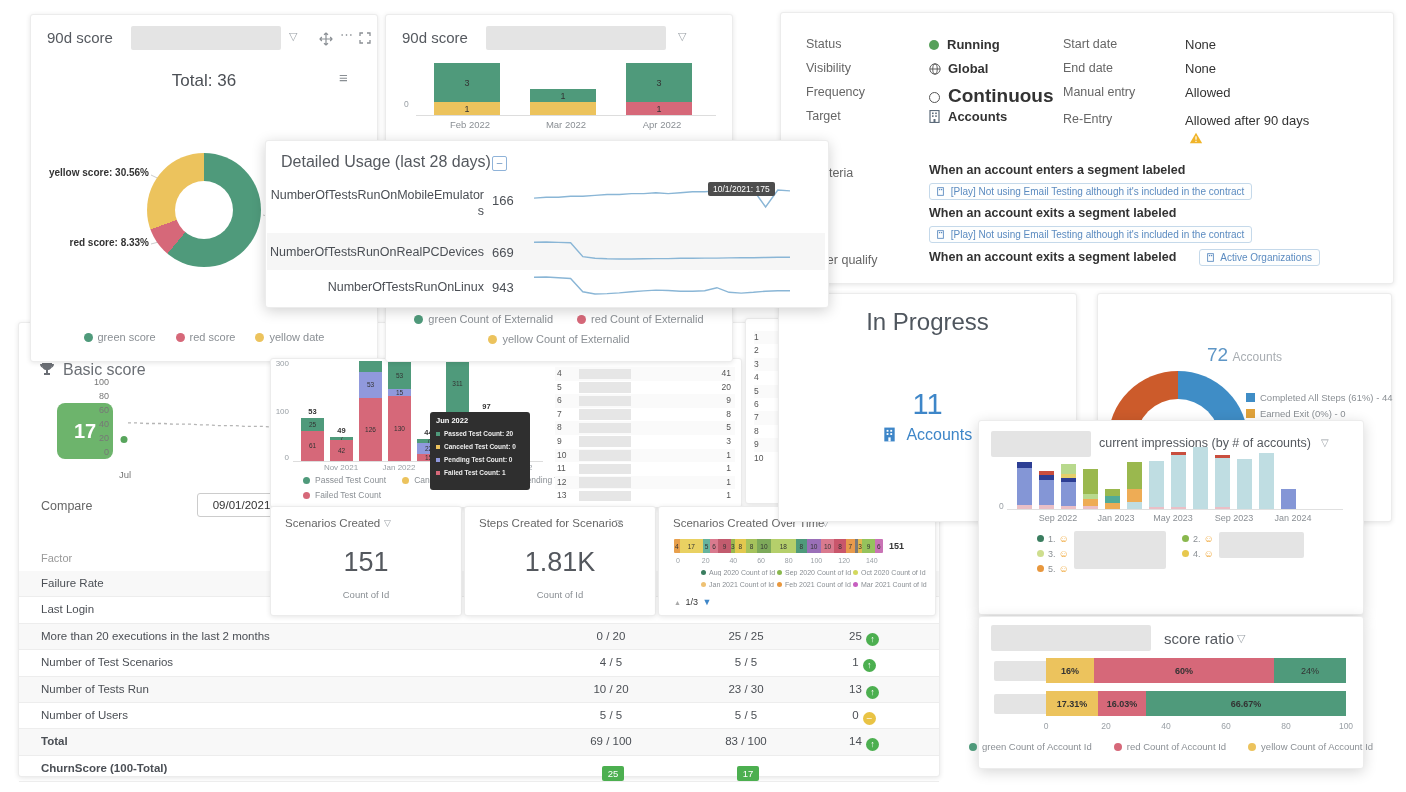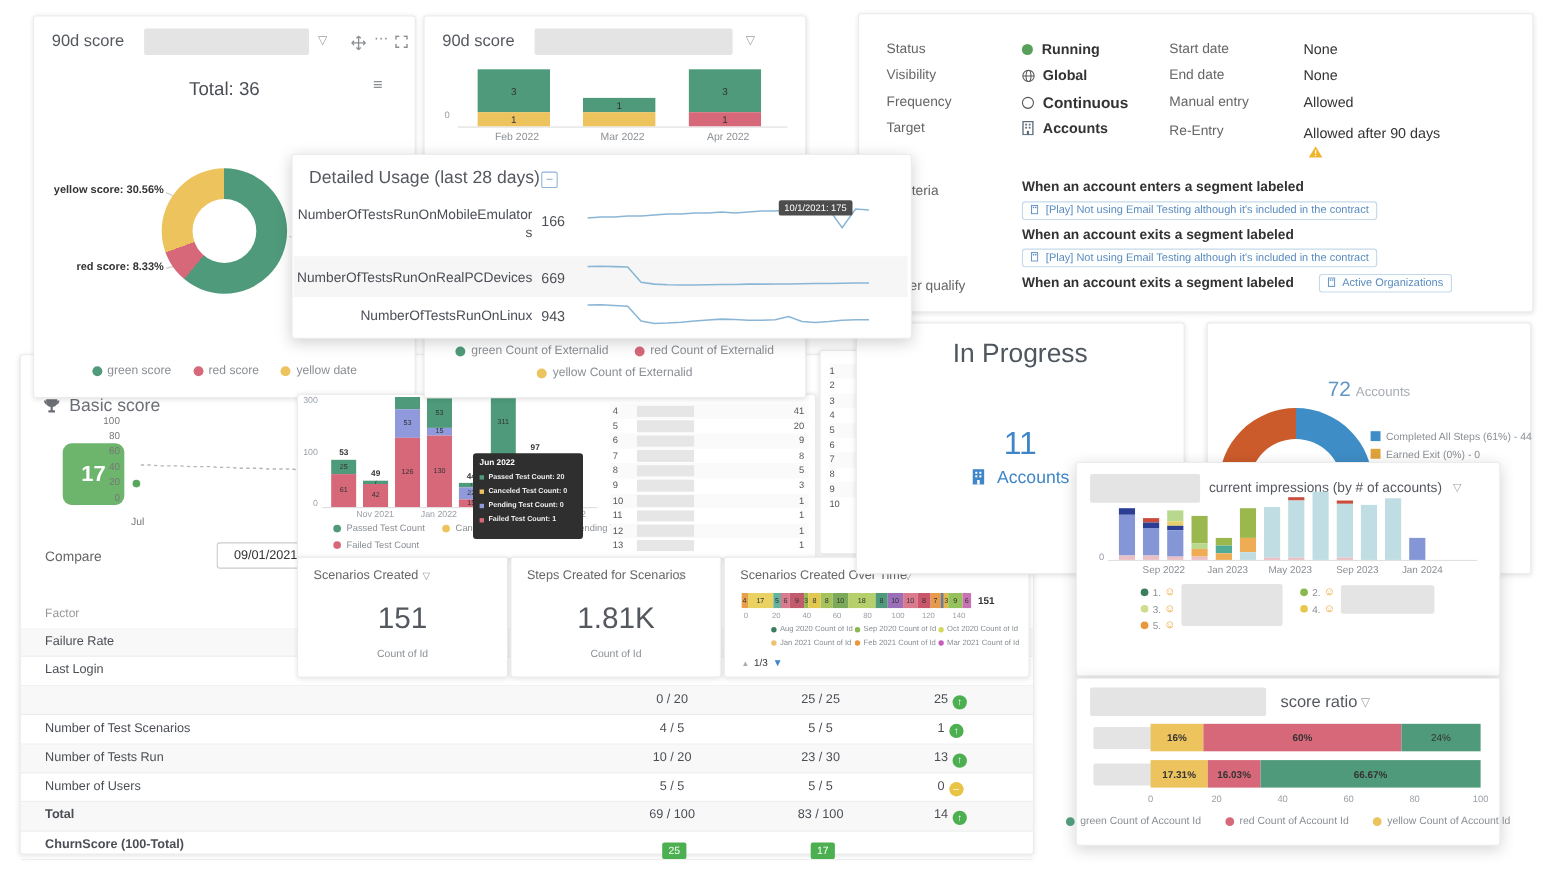--- a/index.html
+++ b/index.html
@@ -67,20 +67,21 @@
       <span class="abs" style="left:22px;top:7px;font-size:11px;color:#999">Factor</span>
     </div>
     <div class="abs" id="bigRows" style="left:0;top:248px;width:920px">
         <div style="position: relative; height: 25.4px; line-height: 25.4px; border-bottom: 1px solid rgb(237, 237, 237); background: rgb(248, 248, 248); font-size: 11.5px; color: rgb(75, 79, 85);">
           <div style="position: absolute; left: 22px; top: 0px;">Failure Rate</div>
         </div>
         <div style="position: relative; height: 25.4px; line-height: 25.4px; border-bottom: 1px solid rgb(237, 237, 237); font-size: 11.5px; color: rgb(75, 79, 85);">
           <div style="position: absolute; left: 22px; top: 0px;">Last Login</div>
         </div>
         <div style="position: relative; height: 25.4px; line-height: 25.4px; border-bottom: 1px solid rgb(237, 237, 237); background: rgb(248, 248, 248); font-size: 11.5px; color: rgb(75, 79, 85);">
+          <div style="position: absolute; left: 22px; top: 0px;">More than 20 executions in the last 2 months</div>
           <div style="position: absolute; left: 547px; top: 0px; width: 90px; text-align: center;">0 / 20</div>
           <div style="position: absolute; left: 682px; top: 0px; width: 90px; text-align: center;">25 / 25</div>
           <div style="position: absolute; left: 800px; top: 0px; width: 90px; text-align: center;"><span>25</span><span class="deltaup">↑</span></div>
         </div>
         <div style="position: relative; height: 25.4px; line-height: 25.4px; border-bottom: 1px solid rgb(237, 237, 237); font-size: 11.5px; color: rgb(75, 79, 85);">
           <div style="position: absolute; left: 22px; top: 0px;">Number of Test Scenarios</div>
           <div style="position: absolute; left: 547px; top: 0px; width: 90px; text-align: center;">4 / 5</div>
           <div style="position: absolute; left: 682px; top: 0px; width: 90px; text-align: center;">5 / 5</div>
           <div style="position: absolute; left: 800px; top: 0px; width: 90px; text-align: center;"><span>1</span><span class="deltaup">↑</span></div>
         </div>
@@ -201,21 +202,21 @@
       <span class="gd"></span><span>Running</span></span>
     <span class="abs fragment" style="left:25px;top:48px">Visibility</span>
     <span class="abs" style="left:148px;top:48px;font-size:13px;font-weight:600;color:#333">
       <span style="margin-right:7px;vertical-align:-2px;display:inline-block">
         <svg width="12" height="12" viewBox="0 0 14 14" stroke="#555" stroke-width="1.1" fill="none">
             <circle cx="7" cy="7" r="6"></circle>
             <ellipse cx="7" cy="7" rx="2.6" ry="6"></ellipse>
             <line x1="1" y1="7" x2="13" y2="7"></line>
           </svg></span><span>Global</span></span>
     <span class="abs fragment" style="left:25px;top:72px">Frequency</span>
-    <span class="abs" style="left:148px;top:72px;font-size:14px;font-weight:600;color:#333">
+    <span class="abs" style="left:148px;top:72px;font-size:19px;font-weight:600;color:#333">
       <span class="oc"></span><span>Continuous</span></span>
     <span class="abs fragment" style="left:25px;top:96px">Target</span>
     <span class="abs" style="left:148px;top:96px;font-size:13px;font-weight:600;color:#333">
       <span style="margin-right:8px;vertical-align:-2px;display:inline-block">
         <svg width="11" height="13" viewBox="0 0 11 13">
             <rect x="1" y="0.5" width="9" height="12" fill="none" stroke="#5c6b7a" stroke-width="1.2"></rect>
             <rect x="3" y="2.5" width="1.6" height="1.6" fill="#5c6b7a"></rect>
             <rect x="6.2" y="2.5" width="1.6" height="1.6" fill="#5c6b7a"></rect>
             <rect x="3" y="5.3" width="1.6" height="1.6" fill="#5c6b7a"></rect>
             <rect x="6.2" y="5.3" width="1.6" height="1.6" fill="#5c6b7a"></rect>

